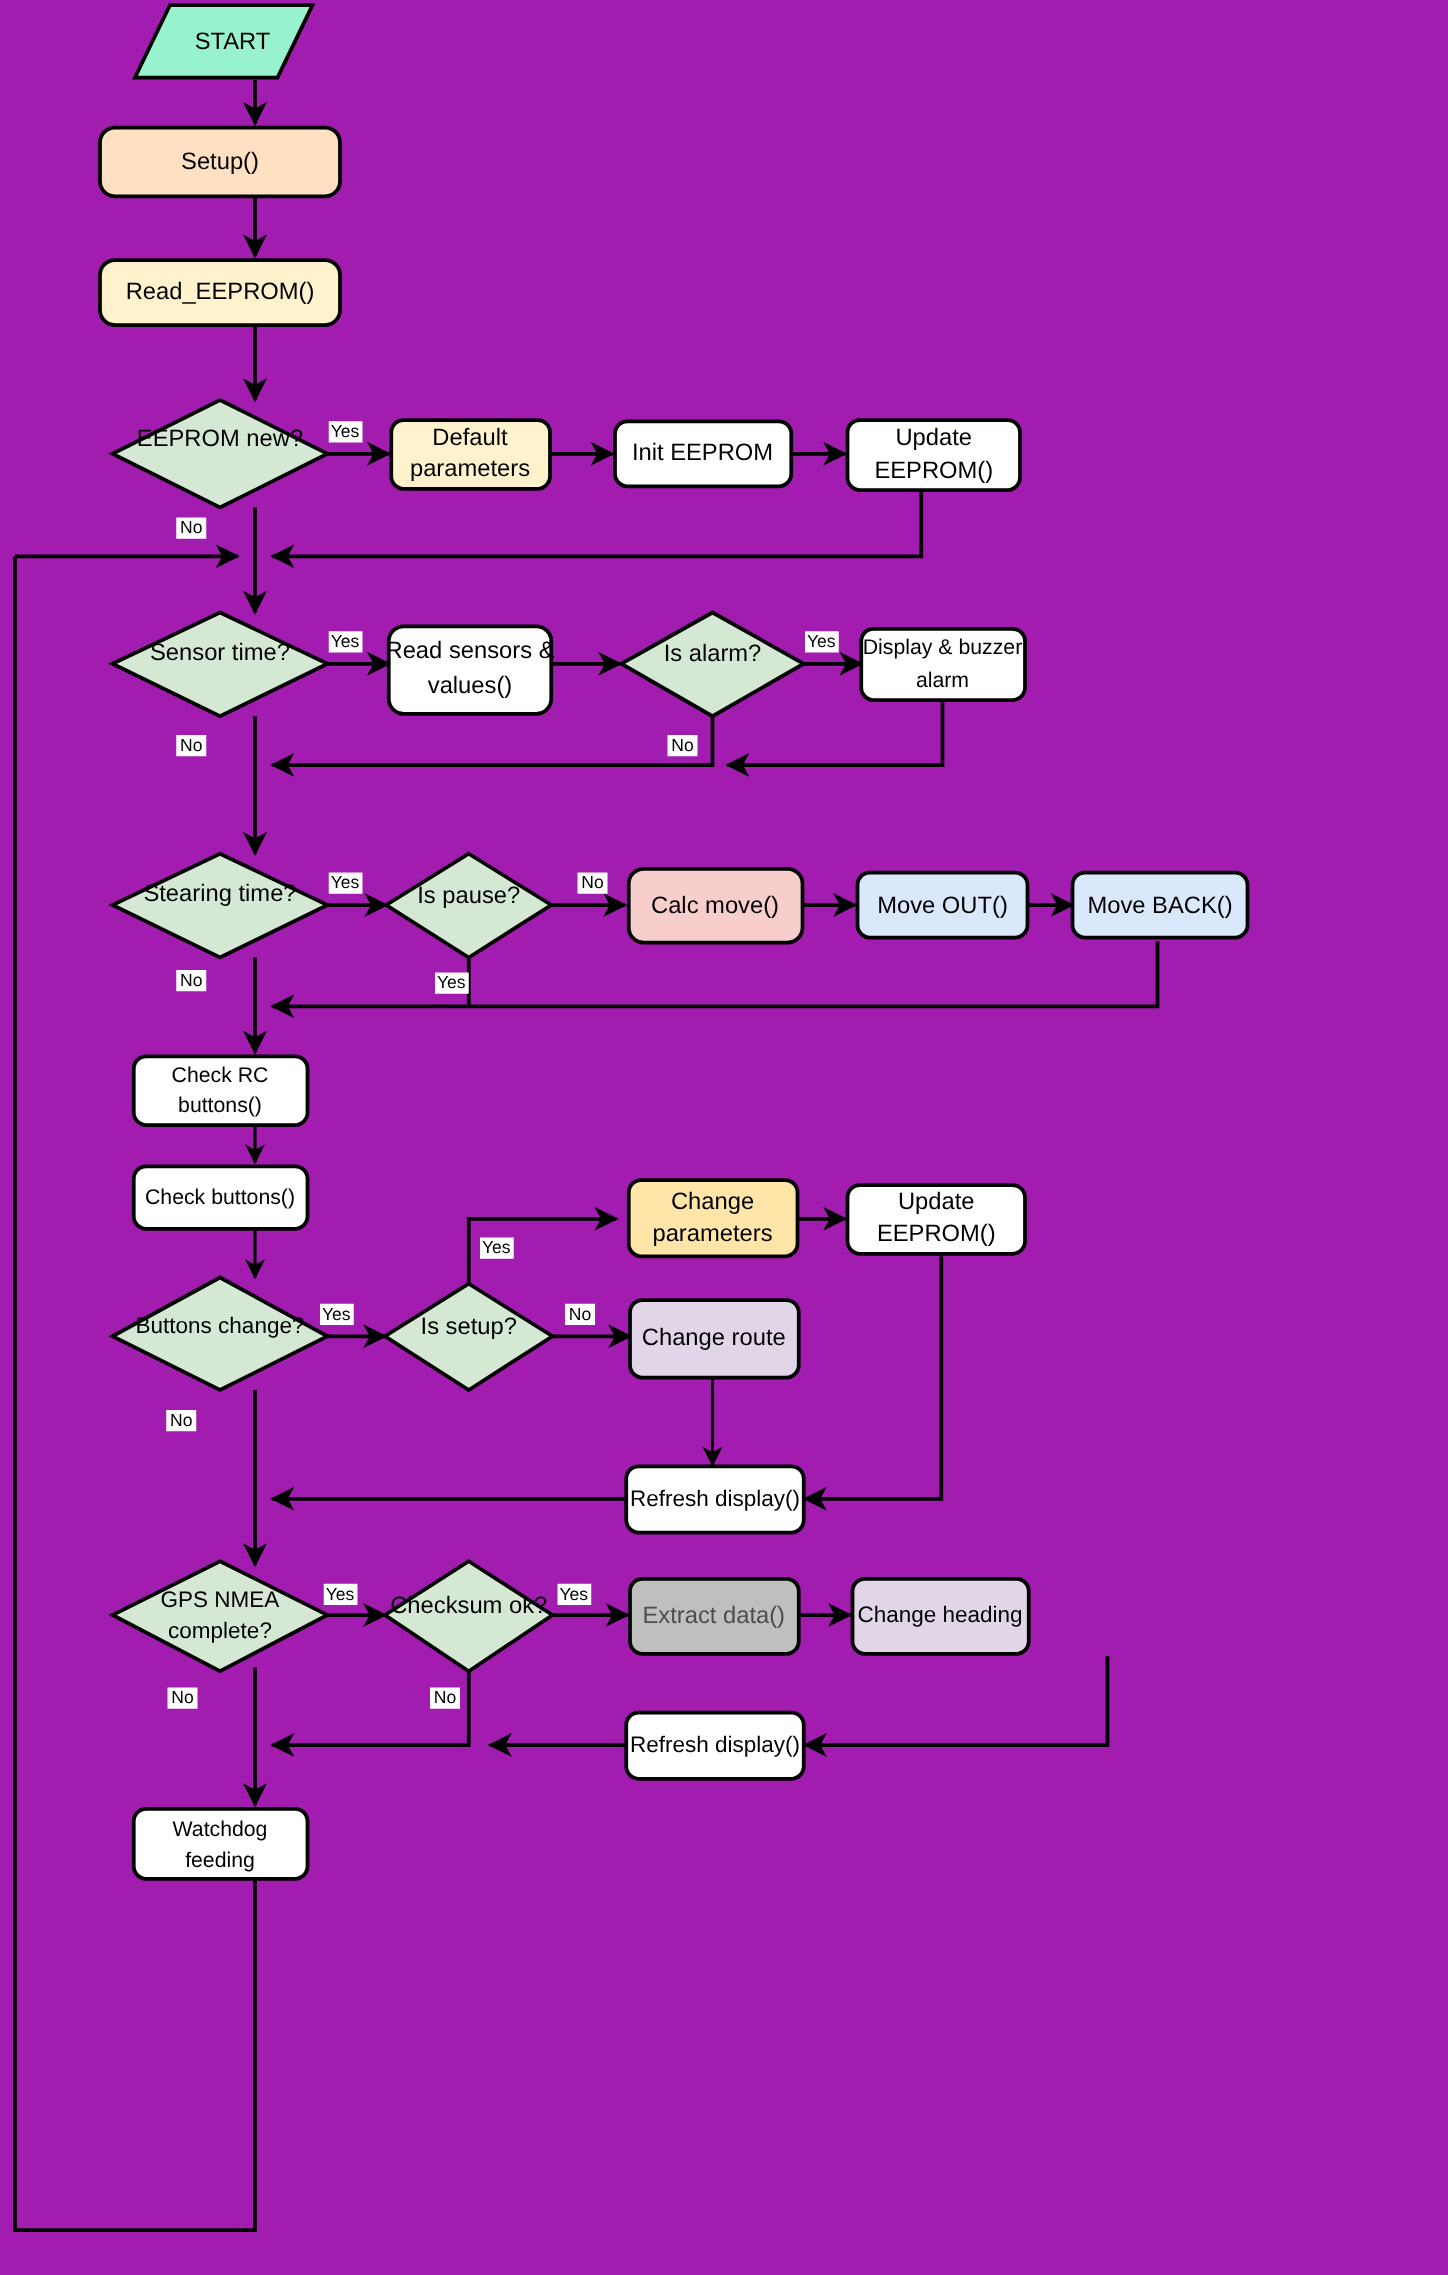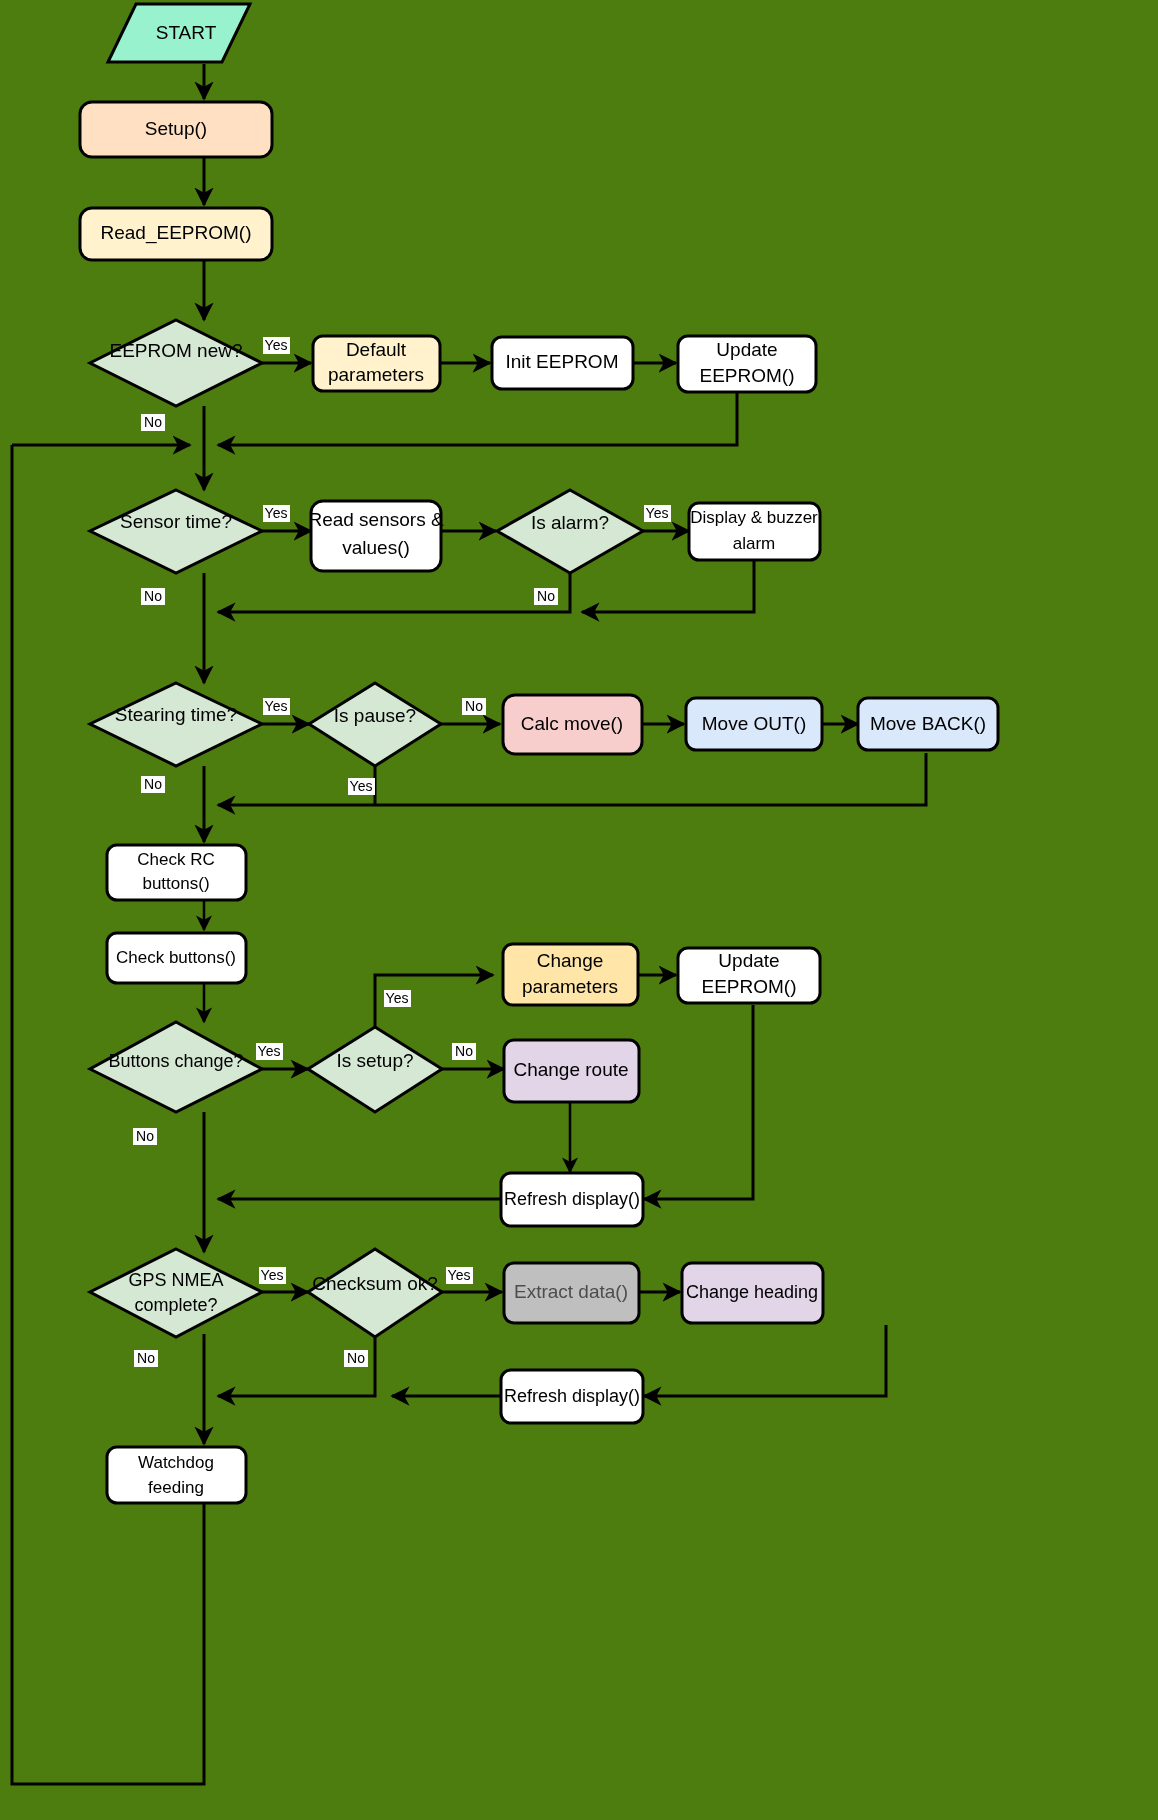--- a/index.html
+++ b/index.html
@@ -10,21 +10,21 @@
   body {
     width: 1158px;
     height: 1820px;
     font-family: "Liberation Sans", sans-serif;
     overflow: hidden;
   }
   #flow-root {
     position: relative;
     width: 1158px;
     height: 1820px;
-    background: #4d7c0f;
+    background: #a21caf;
   }
   svg#flow-svg {
     position: absolute;
     left: 0; top: 0;
     width: 1158px;
     height: 1820px;
     display: block;
   }
   .node-text {
     font-family: "Liberation Sans", sans-serif;

